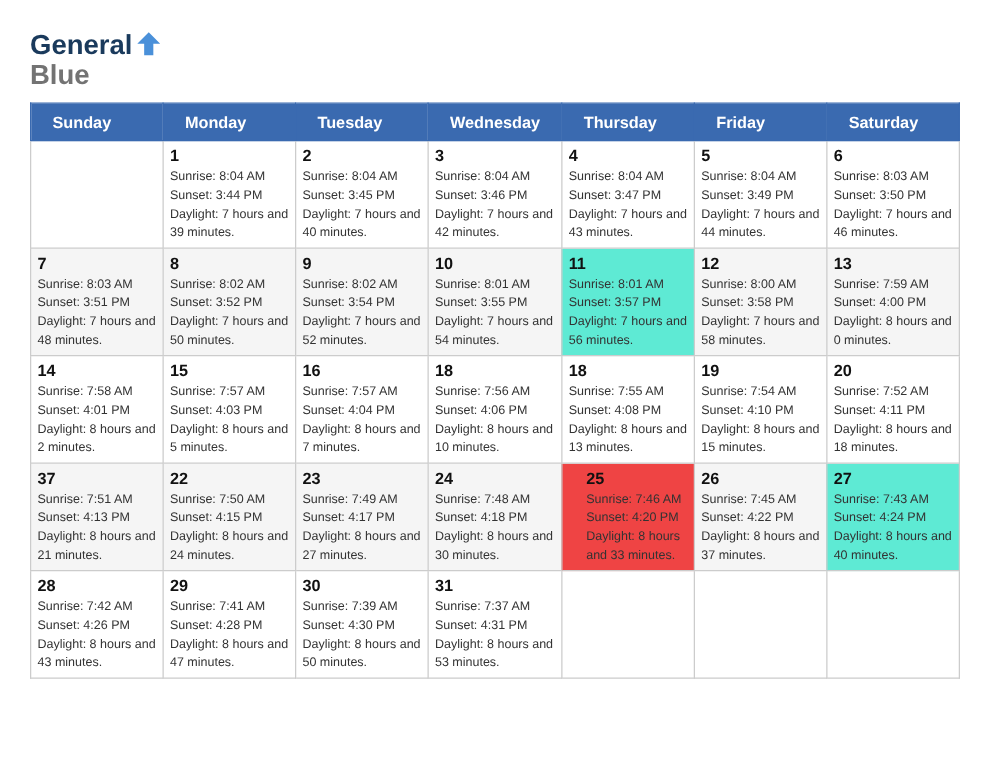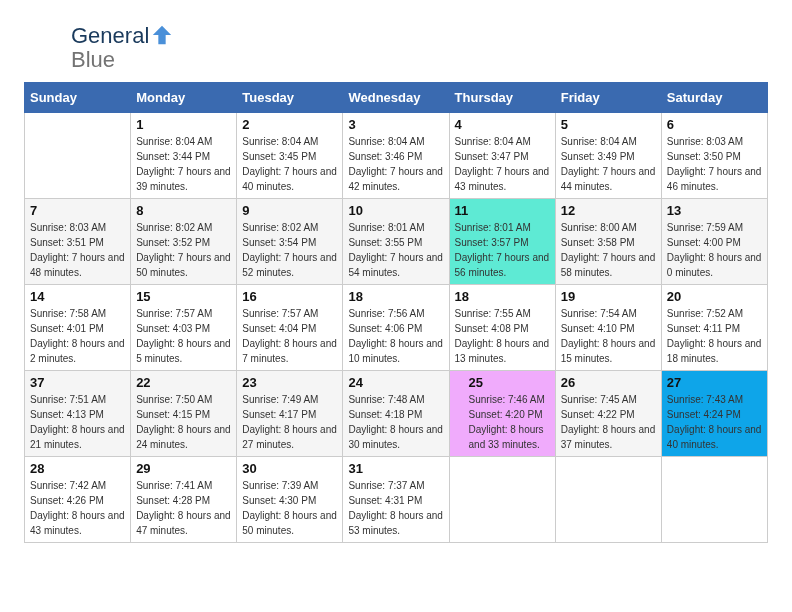--- a/index.html
+++ b/index.html
@@ -16,24 +16,23 @@
       align-items: flex-start;
       margin-bottom: 10px;
     }
     .logo {
       display: flex;
       align-items: center;
       margin-top: 4px;
     }
     .logo-text {
       font-size: 22px;
-      font-weight: normal;
+      font-weight: bold;
       color: #1a3a5c;
       line-height: 1.1;
-      margin-left: 47px;
     }
     .logo-text span {
       color: #737373;
     }
     .logo-icon {
       width: 22px;
       height: 22px;
       margin-left: 2px;
       margin-top: -2px;
     }
@@ -51,21 +50,21 @@
       margin-top: 2px;
     }
     .calendar {
       width: 100%;
       border-collapse: collapse;
       font-size: 11px;
     }
     .calendar th {
       background-color: #3a6ab0;
       color: #fff;
-      padding: 7px 5px;
+      padding: 7px 17px;
       text-align: left;
       font-size: 13px;
       font-weight: bold;
       border: 1px solid #3a6ab0;
     }
     .calendar td {
       border: 1px solid #ccc;
       vertical-align: top;
       padding: 4px 5px;
       width: calc(100% / 7);
@@ -223,29 +222,29 @@
             <div class="day-info">Sunrise: 7:50 AM<br>Sunset: 4:15 PM<br>Daylight: 8 hours and 24 minutes.</div>
           </td>
           <td style="background: rgb(245, 245, 245);">
             <span class="day-number">23</span>
             <div class="day-info">Sunrise: 7:49 AM<br>Sunset: 4:17 PM<br>Daylight: 8 hours and 27 minutes.</div>
           </td>
           <td style="background: rgb(245, 245, 245);">
             <span class="day-number">24</span>
             <div class="day-info">Sunrise: 7:48 AM<br>Sunset: 4:18 PM<br>Daylight: 8 hours and 30 minutes.</div>
           </td>
-          <td style="background: #f0abfc; padding-left: 19px;">
+          <td style="background: #ef4444; padding-left: 19px;">
             <span class="day-number">25</span>
             <div class="day-info">Sunrise: 7:46 AM<br>Sunset: 4:20 PM<br>Daylight: 8 hours and 33 minutes.</div>
           </td>
           <td style="background: rgb(245, 245, 245);">
             <span class="day-number">26</span>
             <div class="day-info">Sunrise: 7:45 AM<br>Sunset: 4:22 PM<br>Daylight: 8 hours and 37 minutes.</div>
           </td>
-          <td style="background: #0ea5e9;">
+          <td style="background: #5eead4;">
             <span class="day-number">27</span>
             <div class="day-info">Sunrise: 7:43 AM<br>Sunset: 4:24 PM<br>Daylight: 8 hours and 40 minutes.</div>
           </td>
         </tr>
         <tr>
           <td>
             <span class="day-number">28</span>
             <div class="day-info">Sunrise: 7:42 AM<br>Sunset: 4:26 PM<br>Daylight: 8 hours and 43 minutes.</div>
           </td>
           <td>

